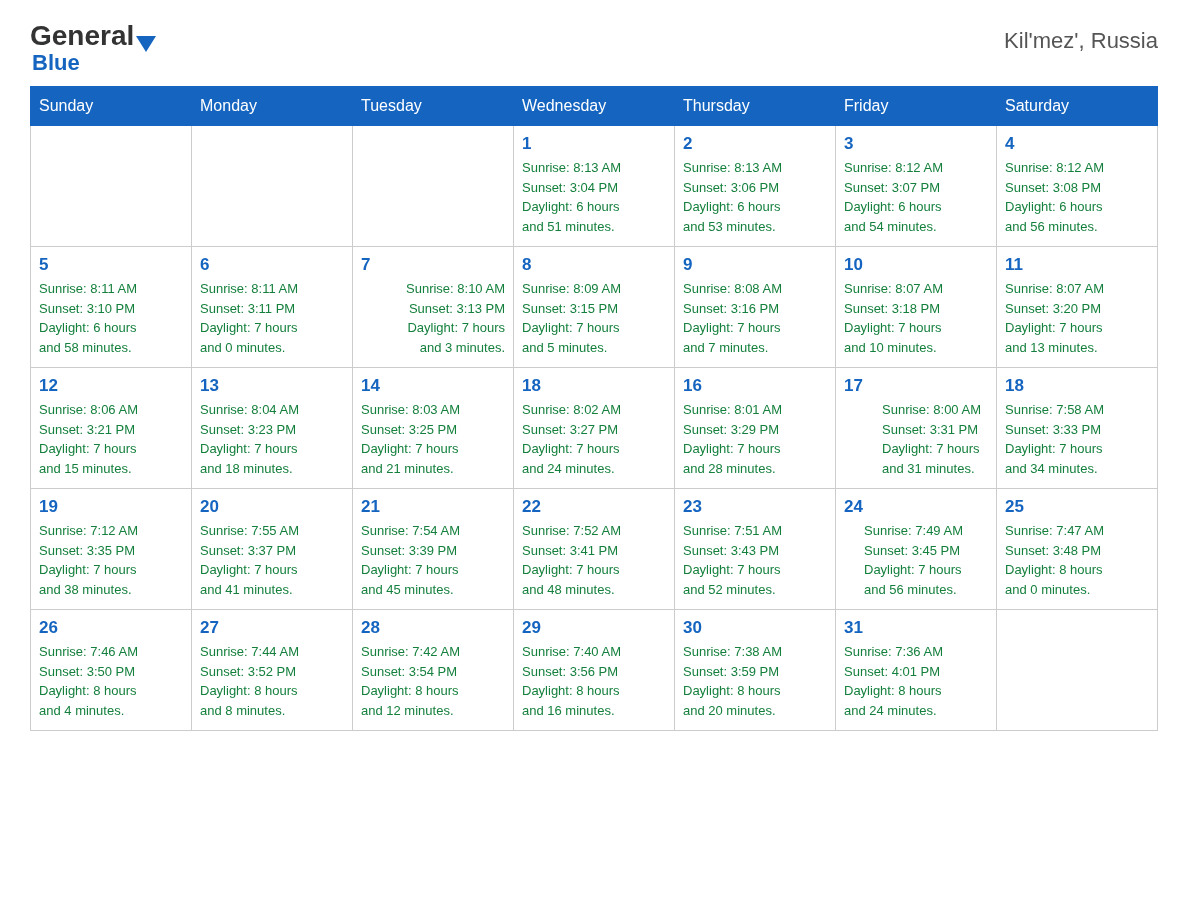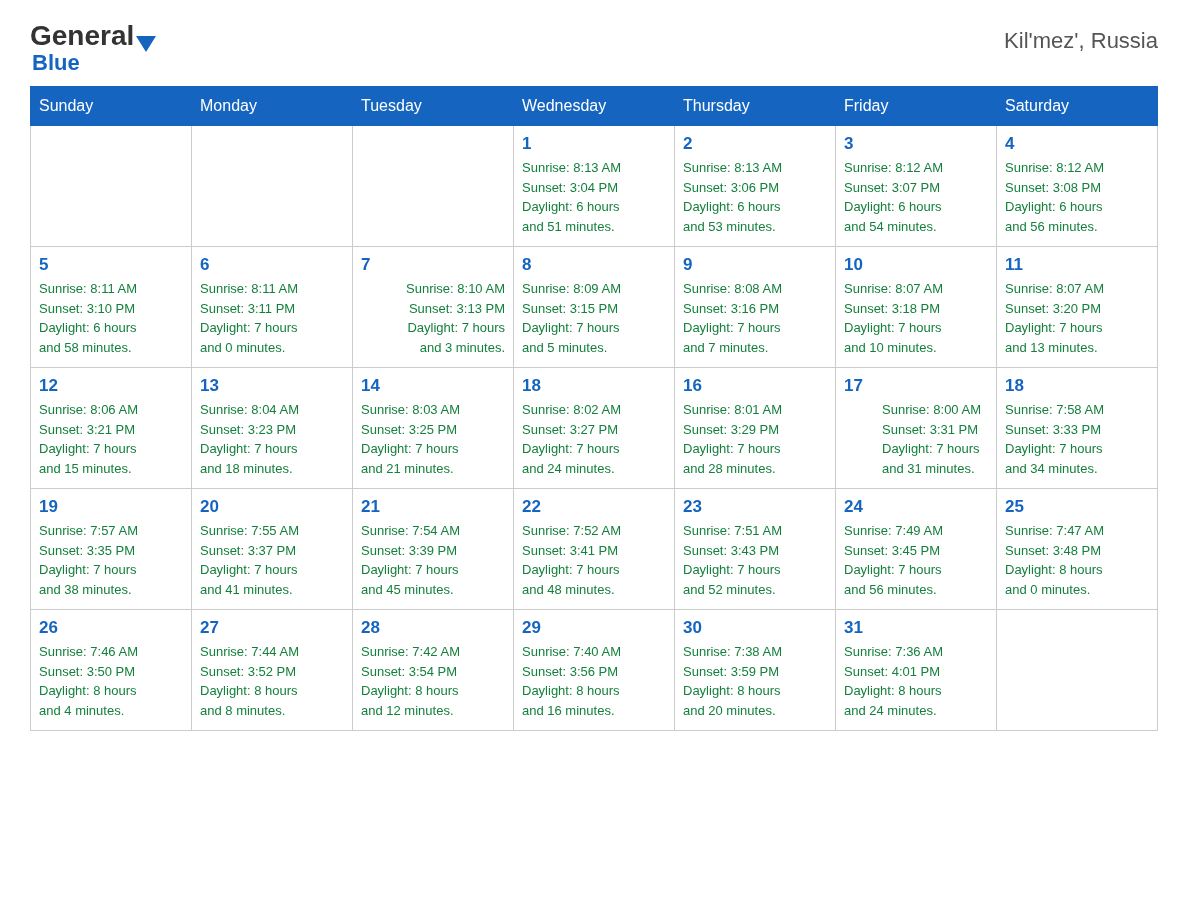--- a/index.html
+++ b/index.html
@@ -262,21 +262,21 @@
           <span class="day-number">18</span>
           <div class="day-info" style="white-space: pre-line;">Sunrise: 7:58 AM
 Sunset: 3:33 PM
 Daylight: 7 hours
 and 34 minutes.</div>
         </td>
       </tr>
       <tr>
         <td>
           <span class="day-number">19</span>
-          <div class="day-info" style="white-space: pre-line;">Sunrise: 7:57 AM
+          <div class="day-info" style="white-space: pre-line;">Sunrise: 7:12 AM
 Sunset: 3:35 PM
 Daylight: 7 hours
 and 38 minutes.</div>
         </td>
         <td>
           <span class="day-number">20</span>
           <div class="day-info" style="white-space: pre-line;">Sunrise: 7:55 AM
 Sunset: 3:37 PM
 Daylight: 7 hours
 and 41 minutes.</div>
@@ -297,21 +297,21 @@
         </td>
         <td>
           <span class="day-number">23</span>
           <div class="day-info" style="white-space: pre-line;">Sunrise: 7:51 AM
 Sunset: 3:43 PM
 Daylight: 7 hours
 and 52 minutes.</div>
         </td>
         <td>
           <span class="day-number">24</span>
-          <div class="day-info" style="white-space: pre-line;">Sunrise: 7:49 AM
+          <div class="day-info" style="white-space: pre-line; margin-left: 20px;">Sunrise: 7:49 AM
 Sunset: 3:45 PM
 Daylight: 7 hours
 and 56 minutes.</div>
         </td>
         <td>
           <span class="day-number">25</span>
           <div class="day-info" style="white-space: pre-line;">Sunrise: 7:47 AM
 Sunset: 3:48 PM
 Daylight: 8 hours
 and 0 minutes.</div>

